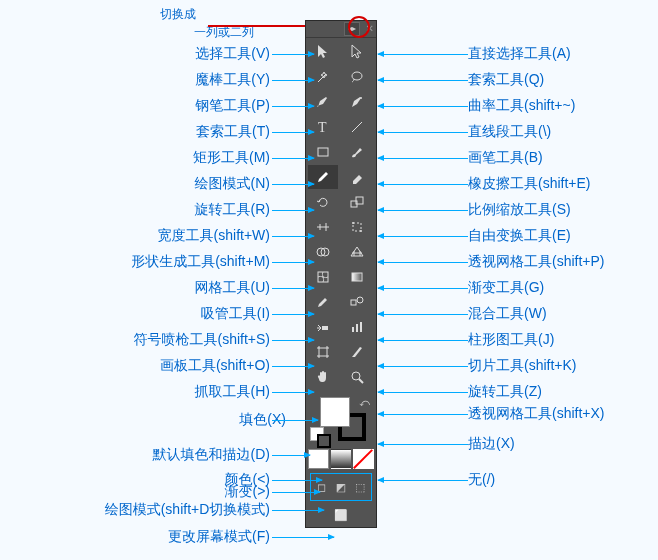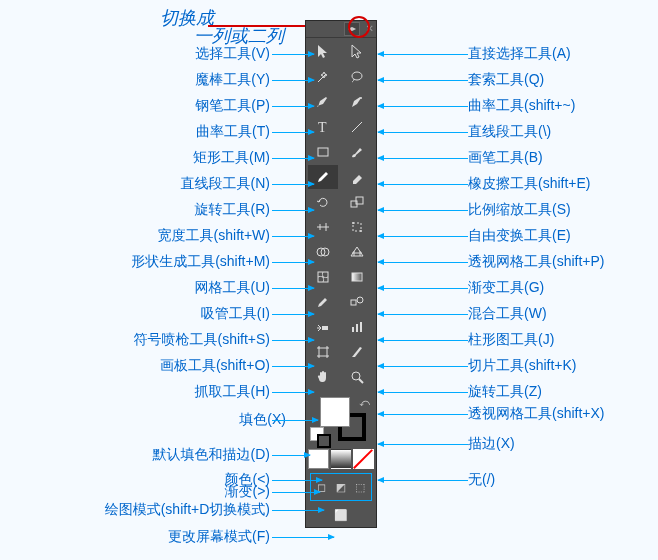--- a/index.html
+++ b/index.html
@@ -184,23 +184,22 @@
     position: absolute;
     left: 208px;
     top: 25px;
     width: 140px;
     height: 2px;
     background: #d40000;
   }
   .header-label {
     position: absolute;
     color: #0066cc;
-    font-size: 18px;
+    font-size: 12px;
     white-space: nowrap;
-    font-style: italic;
   }
 </style>
 </head>
 <body>
 
 <div class="header-label" style="left:160px;top:6px;">切换成</div>
 <div class="header-label" style="left:160px;top:24px;margin-left:34px;">一列或二列</div>
 <div class="red-line"></div>
 <div class="red-circle"></div>
 
@@ -411,25 +410,25 @@
   </div>
 </div>
 
 <div id="left-labels">
     <div class="label left" style="right: 388px; top: 45px;">选择工具(V)</div>
     <div class="arrow left" style="left: 272px; top: 54px; width: 42px;"></div>
     <div class="label left" style="right: 388px; top: 71px;">魔棒工具(Y)</div>
     <div class="arrow left" style="left: 272px; top: 80px; width: 42px;"></div>
     <div class="label left" style="right: 388px; top: 97px;">钢笔工具(P)</div>
     <div class="arrow left" style="left: 272px; top: 106px; width: 42px;"></div>
-    <div class="label left" style="right: 388px; top: 123px;">曲率工具(T)</div>
+    <div class="label left" style="right: 388px; top: 123px;">套索工具(T)</div>
     <div class="arrow left" style="left: 272px; top: 132px; width: 42px;"></div>
     <div class="label left" style="right: 388px; top: 149px;">矩形工具(M)</div>
     <div class="arrow left" style="left: 272px; top: 158px; width: 42px;"></div>
-    <div class="label left" style="right: 388px; top: 175px;">直线段工具(N)</div>
+    <div class="label left" style="right: 388px; top: 175px;">绘图模式(N)</div>
     <div class="arrow left" style="left: 272px; top: 184px; width: 42px;"></div>
     <div class="label left" style="right: 388px; top: 201px;">旋转工具(R)</div>
     <div class="arrow left" style="left: 272px; top: 210px; width: 42px;"></div>
     <div class="label left" style="right: 388px; top: 227px;">宽度工具(shift+W)</div>
     <div class="arrow left" style="left: 272px; top: 236px; width: 42px;"></div>
     <div class="label left" style="right: 388px; top: 253px;">形状生成工具(shift+M)</div>
     <div class="arrow left" style="left: 272px; top: 262px; width: 42px;"></div>
     <div class="label left" style="right: 388px; top: 279px; text-align: right;">网格工具(U)</div>
     <div class="arrow left" style="left: 272px; top: 288px; width: 42px;"></div>
     <div class="label left" style="right: 388px; top: 305px;">吸管工具(I)</div>

